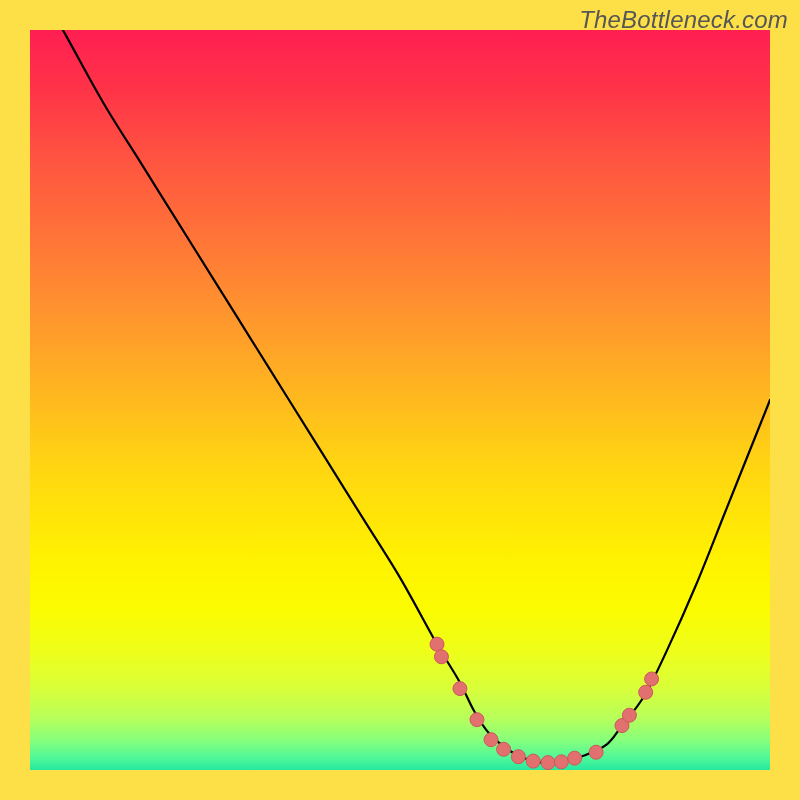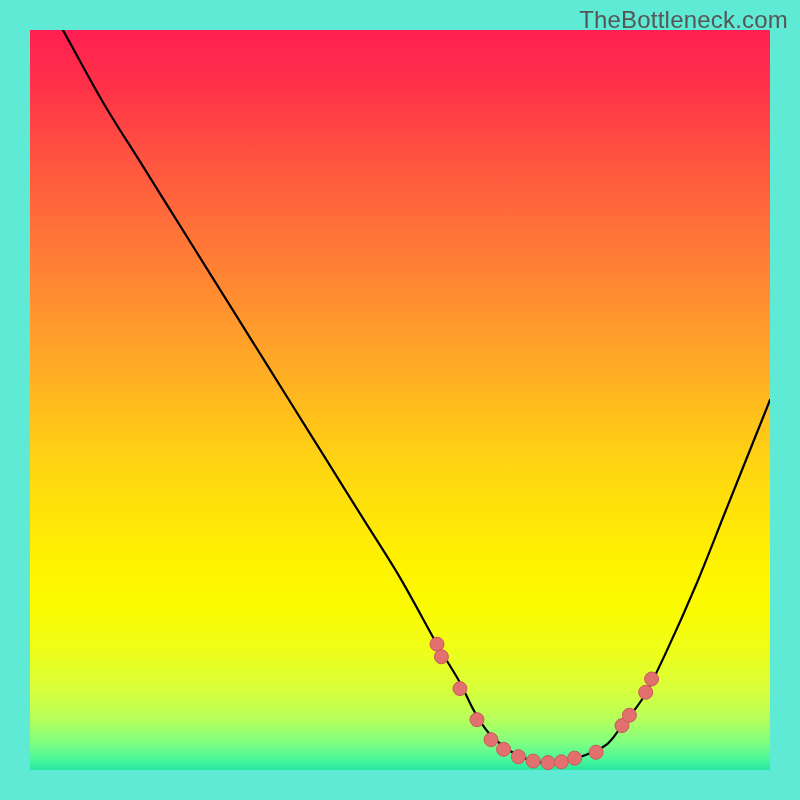--- a/index.html
+++ b/index.html
@@ -1,21 +1,22 @@
 <!DOCTYPE html>
 <html><head>
 <meta charset="utf-8">
 <style>
   * { margin: 0; padding: 0; box-sizing: border-box; }
   html, body { width: 800px; height: 800px; overflow: hidden; background: #000; }
   .frame {
     position: relative;
     width: 800px;
     height: 800px;
-    background: #5eead4;
+    background: #fde047;
+    font-style: italic;
   }
   .watermark {
     position: absolute;
     top: 6px;
     right: 12px;
     font-family: Arial, Helvetica, sans-serif;
     font-size: 24px;
     font-weight: 500;
     color: #565656;
     letter-spacing: 0.2px;

